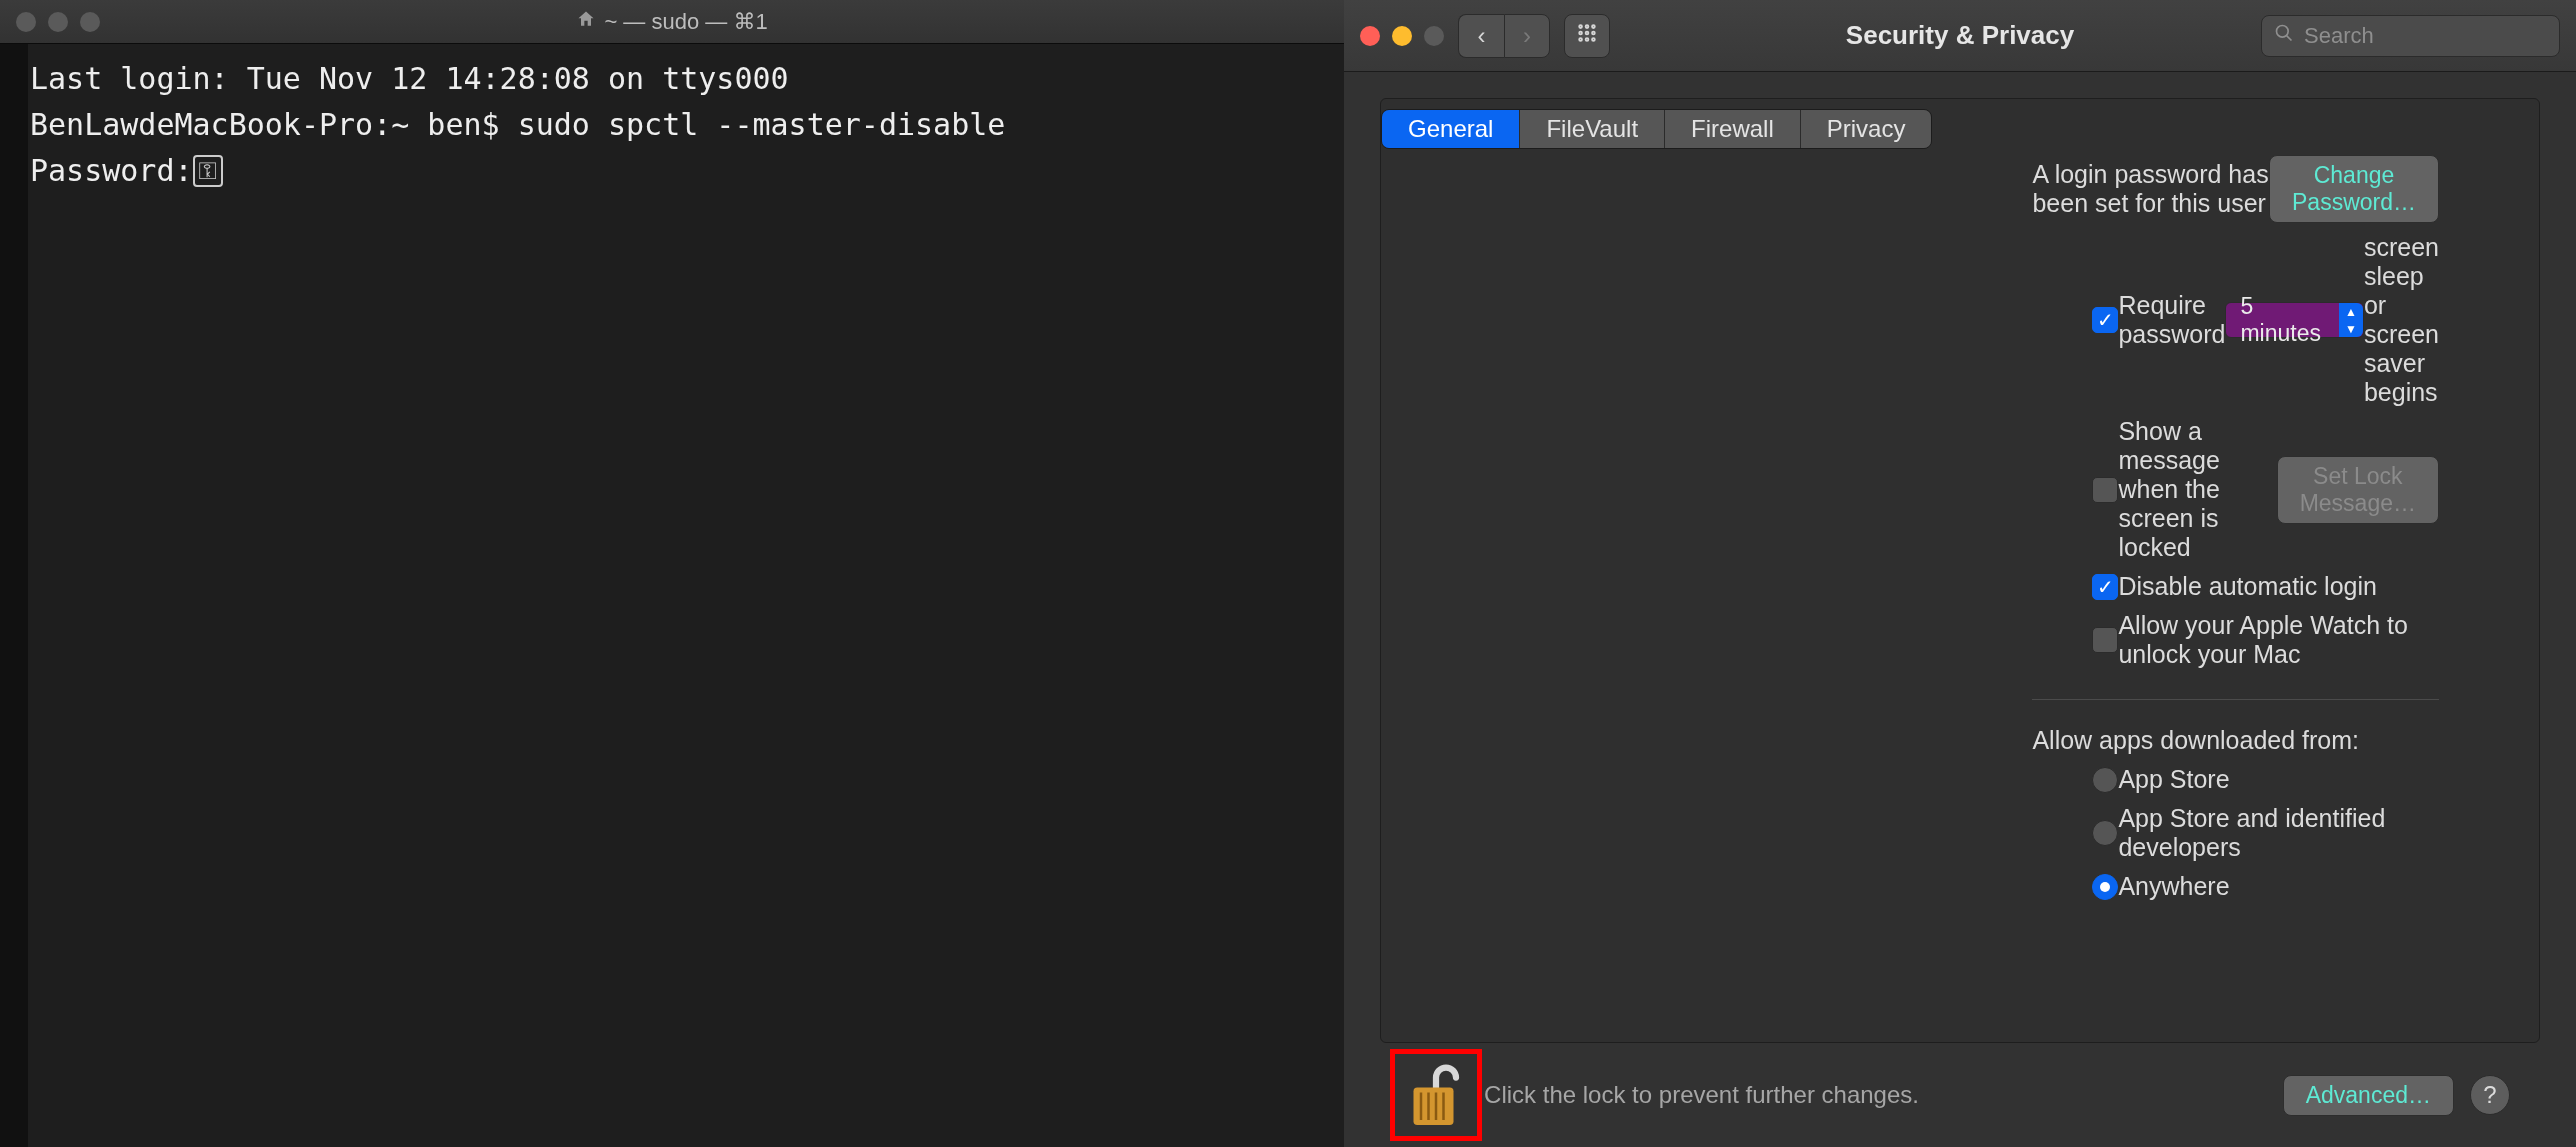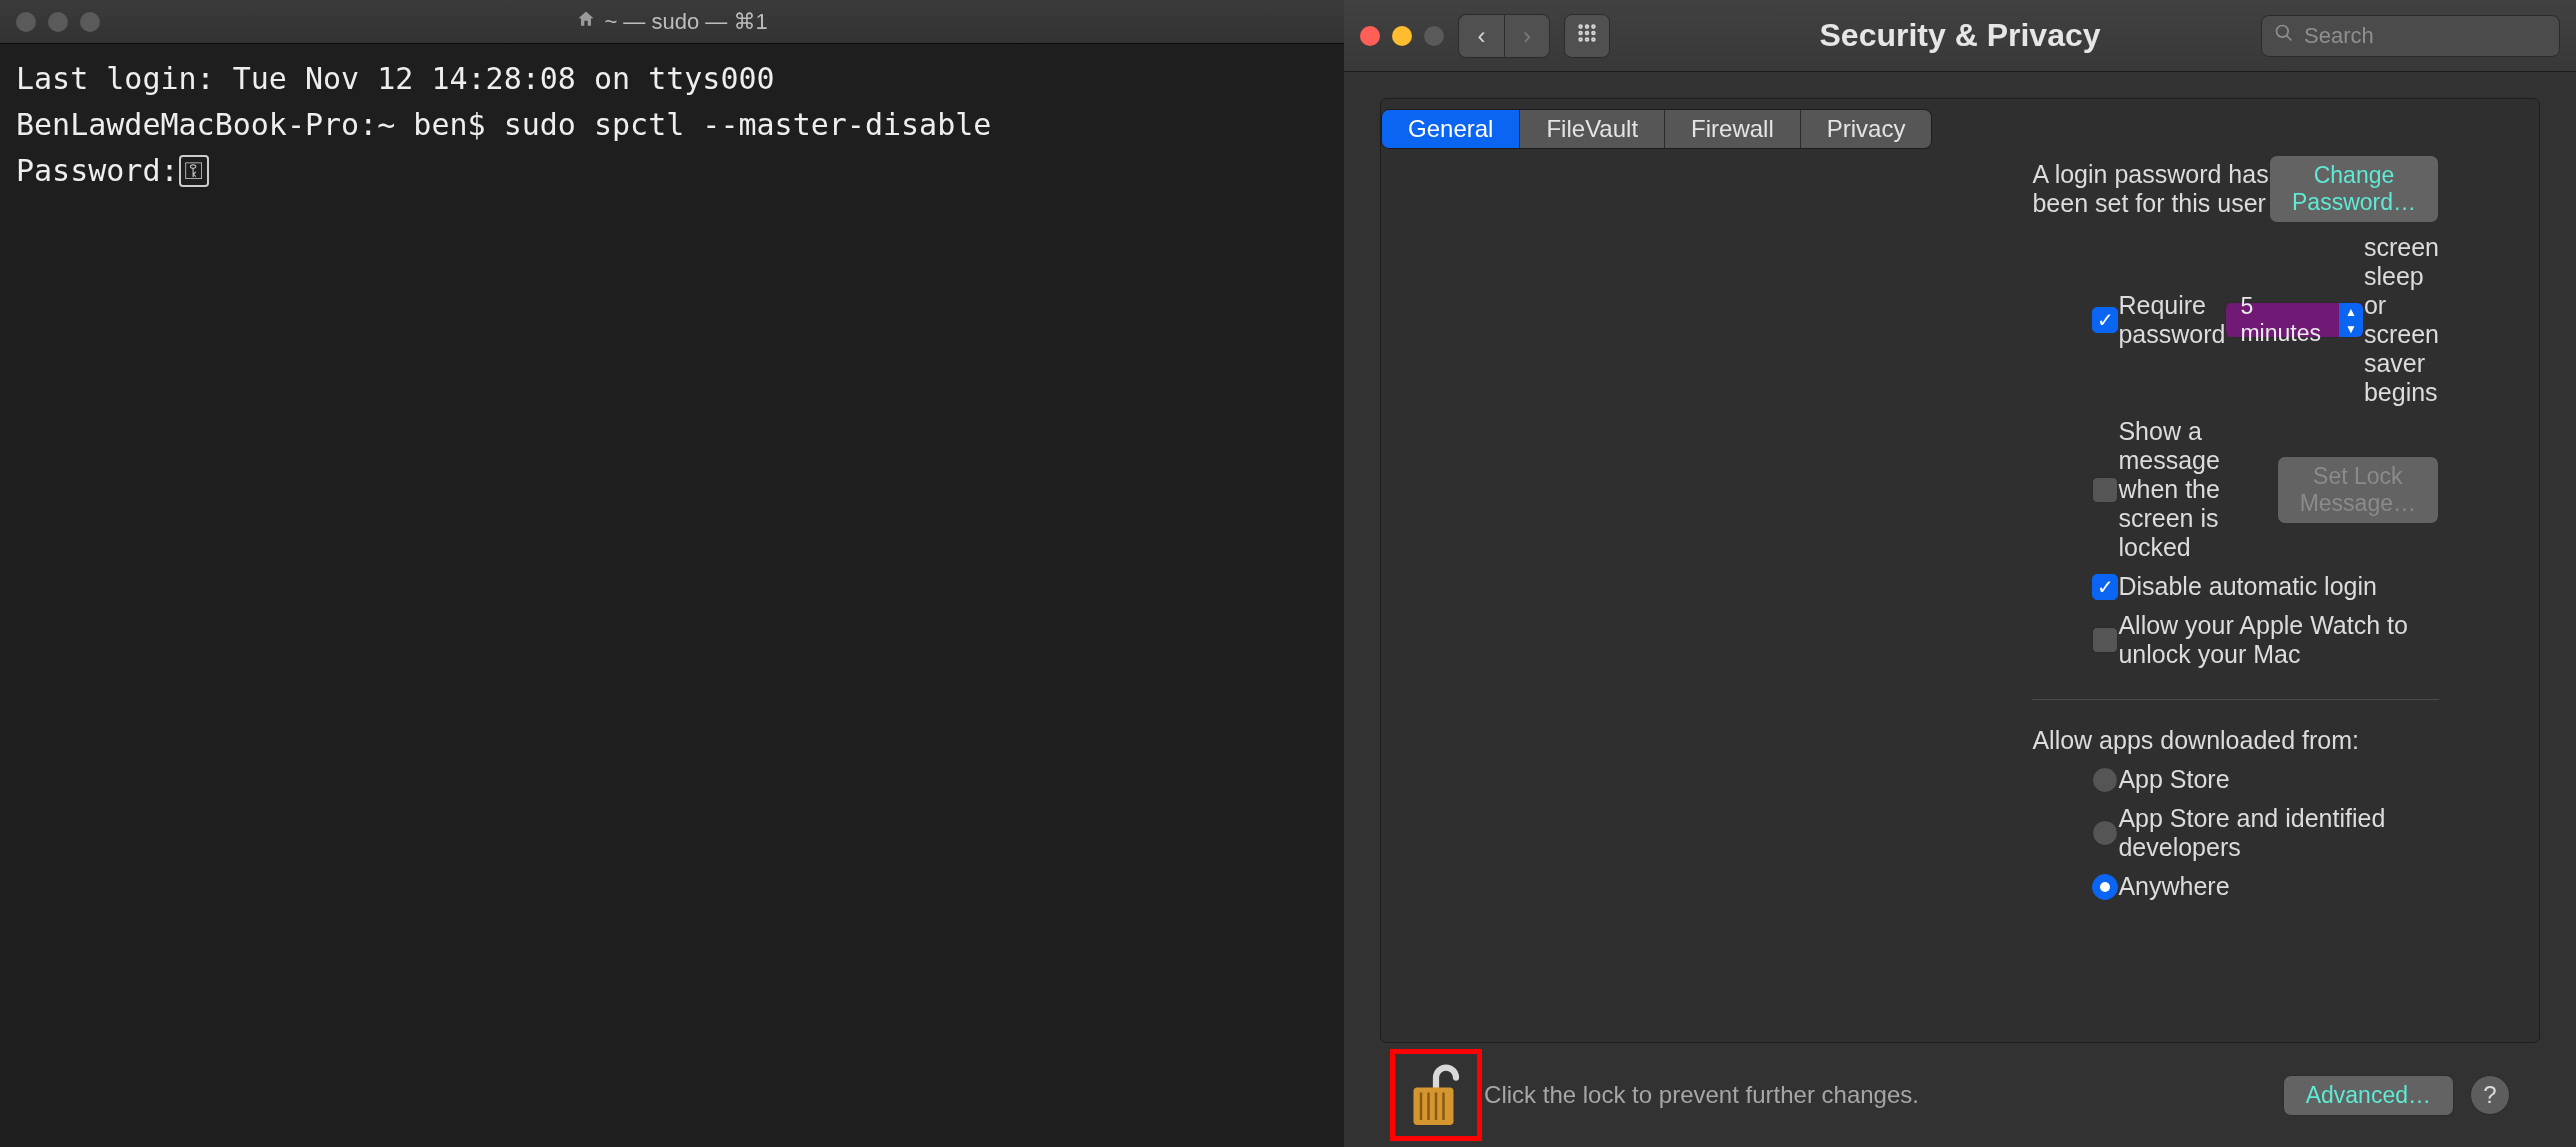--- a/index.html
+++ b/index.html
@@ -37,22 +37,23 @@
     display: flex; align-items: center; justify-content: center; gap: 8px;
     pointer-events: none;
   }
   .term-body {
     flex: 1;
     background: #1e1e1e;
     color: #eeeeee;
     font-family: "Menlo","Consolas",monospace;
     font-size: 30px;
     line-height: 46px;
-    padding: 12px 16px;
+    padding: 12px 2px;
     white-space: pre;
+    margin-left: 28px;
   }
   .key-icon {
     display:inline-block;
     border:2px solid #ccc;
     border-radius:4px;
     padding:0 4px;
     font-size:24px;
     line-height:28px;
     color:#ccc;
     vertical-align:2px;
@@ -86,21 +87,21 @@
     font-size:24px;
   }
   .nav-btn.disabled{color:#7a7a7a;}
   .nav-group{display:flex;}
   .nav-group .nav-btn:first-child{border-top-right-radius:0;border-bottom-right-radius:0;border-right:none;}
   .nav-group .nav-btn:last-child{border-top-left-radius:0;border-bottom-left-radius:0;}
   .grid-btn svg{stroke:#d6d6d6;}
   .prefs-title{
     position:absolute; left:0; right:0;
     text-align:center;
-    color:#e6e6e6; font-size:32px; font-weight:600;
+    color:#e6e6e6; font-size:26px; font-weight:600;
     pointer-events:none;
   }
   .search-field{
     margin-left:auto;
     width:299px;height:42px;
     background:#4b4b4b;border:1px solid #2b2b2b;border-radius:8px;
     display:flex;align-items:center;gap:10px;padding:0 12px;
     color:#8f8f8f;font-size:22px;
   }
 

